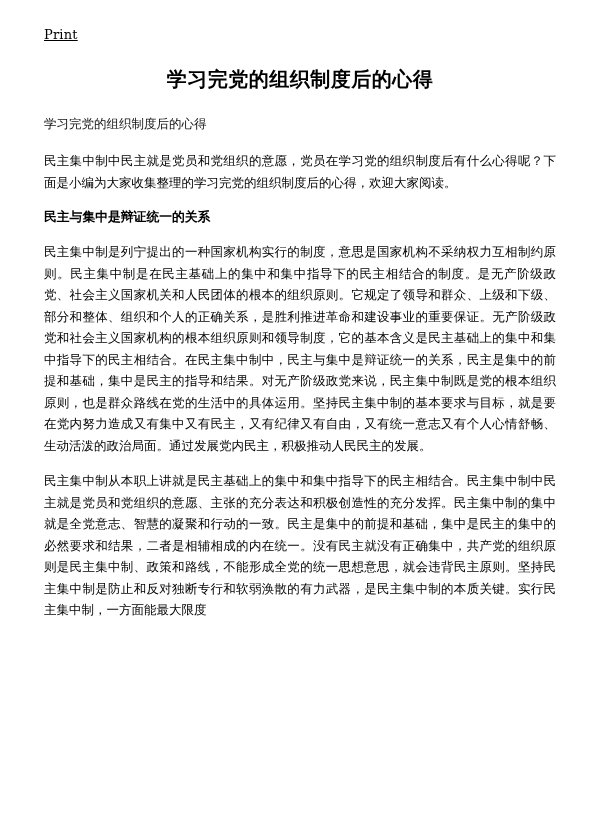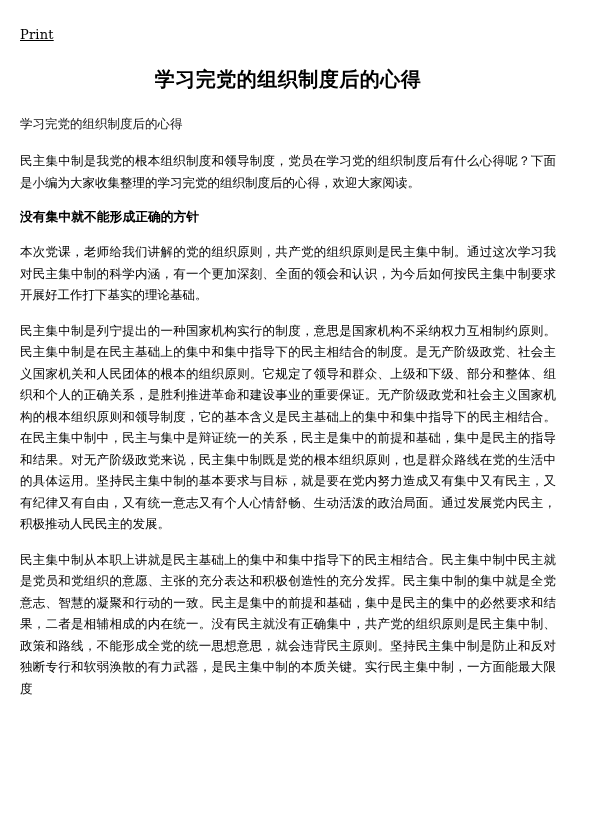--- a/index.html
+++ b/index.html
@@ -11,21 +11,21 @@
     width: 600px;
     height: 828px;
     font-family: "DejaVu Sans", "Liberation Sans", sans-serif;
     color: #000000;
     overflow: hidden;
   }
   .page {
     width: 600px;
     height: 828px;
     box-sizing: border-box;
-    padding: 24px 44px 0 20px;
+    padding: 24px 44px 0 44px;
     position: relative;
   }
   .print-link {
     font-family: "DejaVu Serif", "Liberation Serif", serif;
     font-size: 13px;
     color: #000;
     margin: 0 0 18px 0;
     display: inline-block;
     letter-spacing: 0.2px;
   }
@@ -61,21 +61,20 @@
 <body>
 
 <div class="page">
 
   <a class="print-link" href="#">Print</a>
 
   <h1 class="doc-title">学习完党的组织制度后的心得</h1>
 
   <p class="subtitle">学习完党的组织制度后的心得</p>
 
-  <p class="para">民主集中制是我党的根本组织制度和领导制度，党员在学习党的组织制度后有什么心得呢？下面是小编为大家收集整理的学习完党的组织制度后的心得，欢迎大家阅读。</p>
+  <p class="para">民主集中制中民主就是党员和党组织的意愿，党员在学习党的组织制度后有什么心得呢？下面是小编为大家收集整理的学习完党的组织制度后的心得，欢迎大家阅读。</p>
 
-  <p class="section-head">没有集中就不能形成正确的方针</p>
+  <p class="section-head">民主与集中是辩证统一的关系</p>
 
-  <p class="para">本次党课，老师给我们讲解的党的组织原则，共产党的组织原则是民主集中制。通过这次学习我对民主集中制的科学内涵，有一个更加深刻、全面的领会和认识，为今后如何按民主集中制要求开展好工作打下基实的理论基础。</p>
   <p class="para">民主集中制是列宁提出的一种国家机构实行的制度，意思是国家机构不采纳权力互相制约原则。民主集中制是在民主基础上的集中和集中指导下的民主相结合的制度。是无产阶级政党、社会主义国家机关和人民团体的根本的组织原则。它规定了领导和群众、上级和下级、部分和整体、组织和个人的正确关系，是胜利推进革命和建设事业的重要保证。无产阶级政党和社会主义国家机构的根本组织原则和领导制度，它的基本含义是民主基础上的集中和集中指导下的民主相结合。在民主集中制中，民主与集中是辩证统一的关系，民主是集中的前提和基础，集中是民主的指导和结果。对无产阶级政党来说，民主集中制既是党的根本组织原则，也是群众路线在党的生活中的具体运用。坚持民主集中制的基本要求与目标，就是要在党内努力造成又有集中又有民主，又有纪律又有自由，又有统一意志又有个人心情舒畅、生动活泼的政治局面。通过发展党内民主，积极推动人民民主的发展。</p>
   <p class="para">民主集中制从本职上讲就是民主基础上的集中和集中指导下的民主相结合。民主集中制中民主就是党员和党组织的意愿、主张的充分表达和积极创造性的充分发挥。民主集中制的集中就是全党意志、智慧的凝聚和行动的一致。民主是集中的前提和基础，集中是民主的集中的必然要求和结果，二者是相辅相成的内在统一。没有民主就没有正确集中，共产党的组织原则是民主集中制、政策和路线，不能形成全党的统一思想意思，就会违背民主原则。坚持民主集中制是防止和反对独断专行和软弱涣散的有力武器，是民主集中制的本质关键。实行民主集中制，一方面能最大限度</p>
 
 </div>
 
 </body></html>

